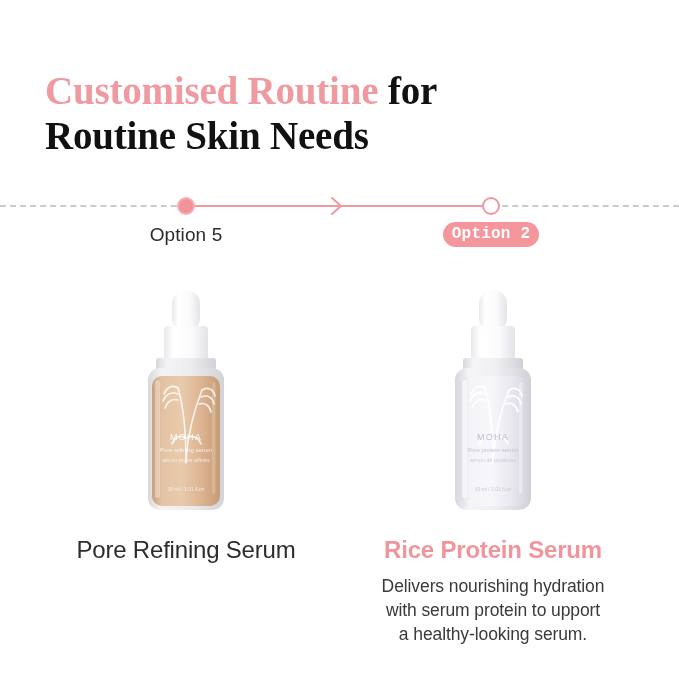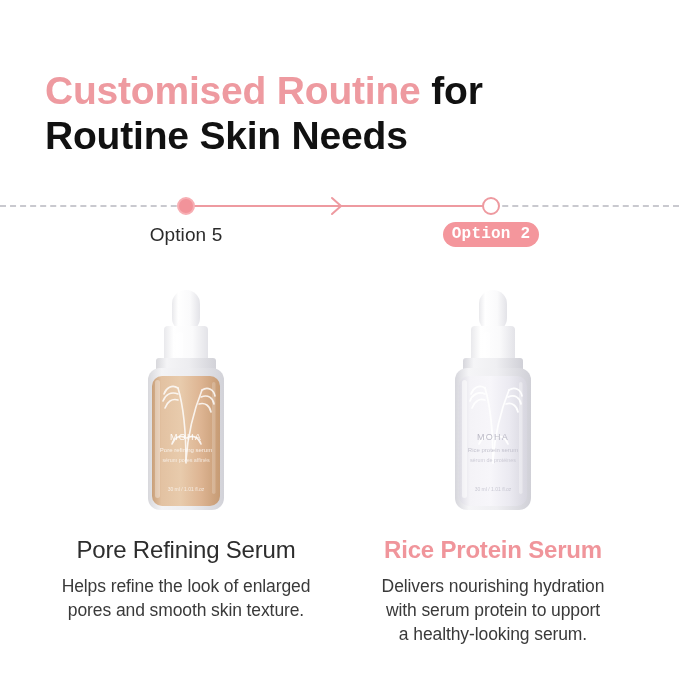--- a/index.html
+++ b/index.html
@@ -15,21 +15,21 @@
     font-family: "Liberation Sans", sans-serif;
     -webkit-font-smoothing: antialiased;
   }
 
   
   .heading {
     position: absolute;
     left: 45px;
     top: 68px;
     width: 600px;
-    font-family: Liberation Sans, sans-serif;
+    font-family: Liberation Serif, serif;
     font-size: 39px;
     font-weight: bold;
     line-height: 45px;
     color: #111111;
     letter-spacing: -0.2px;
   }
   .heading .accent { color: #EE9AA0; }
 
   
   .timeline {
@@ -230,24 +230,20 @@
       <text x="60" y="164" text-anchor="middle" font-family="Liberation Sans, sans-serif" font-size="6" fill="#FFFFFF" opacity="0.78">Pore refining serum</text>
       <text x="60" y="174" text-anchor="middle" font-family="Liberation Sans, sans-serif" font-size="5.4" fill="#FFFFFF" opacity="0.68">sérum pores affinés</text>
       <text x="60" y="203" text-anchor="middle" font-family="Liberation Sans, sans-serif" font-size="5" fill="#FFFFFF" opacity="0.7">30 ml / 1.01 fl.oz</text>
 
       <rect x="29" y="92" width="5" height="118" rx="2.5" fill="#FFFFFF" opacity="0.33"></rect>
       <rect x="86" y="94" width="3.5" height="112" rx="1.8" fill="#FFFFFF" opacity="0.20"></rect>
       <rect x="50" y="44" width="7" height="26" rx="3" fill="#FFFFFF" opacity="0.55"></rect>
     </svg>
   </div>
   <div class="prod-title">Pore Refining Serum</div>
-  <div class="prod-desc">
-    <div>Helps refine the look of enlarged</div>
-    <div>pores and smooth skin texture.</div>
-  </div>
 </div>
 
 <div class="product right">
   <div class="bottle-wrap">
     <svg width="120" height="230" viewBox="0 0 120 230">
       <defs>
         <linearGradient id="liq2" x1="0" y1="0" x2="1" y2="0">
           <stop offset="0%" stop-color="#DCDBE3"></stop>
           <stop offset="16%" stop-color="#F4F3F7"></stop>
           <stop offset="46%" stop-color="#F7F6FA"></stop>

